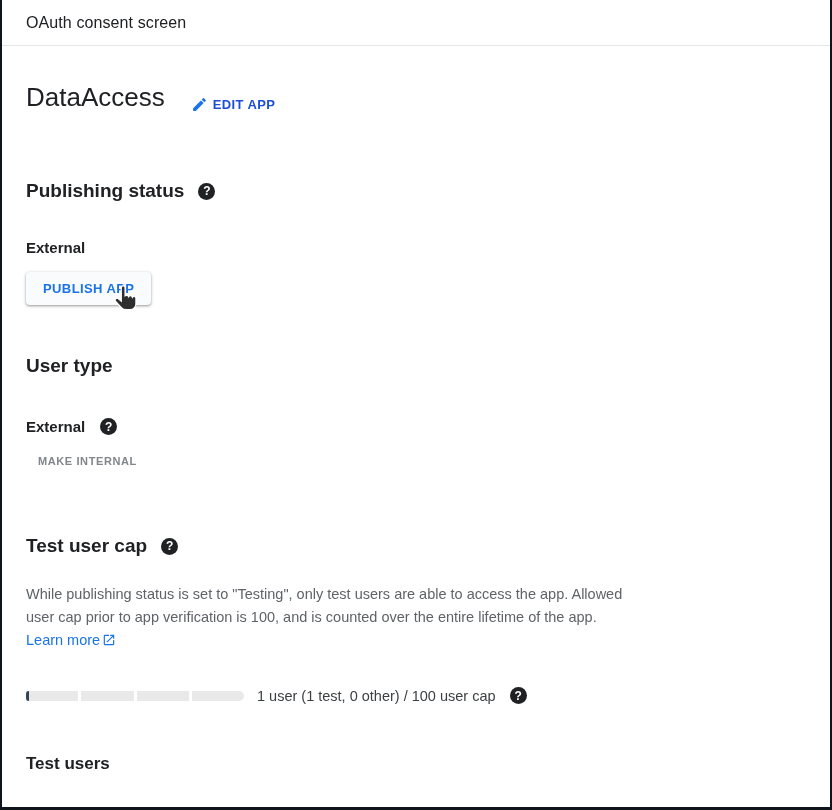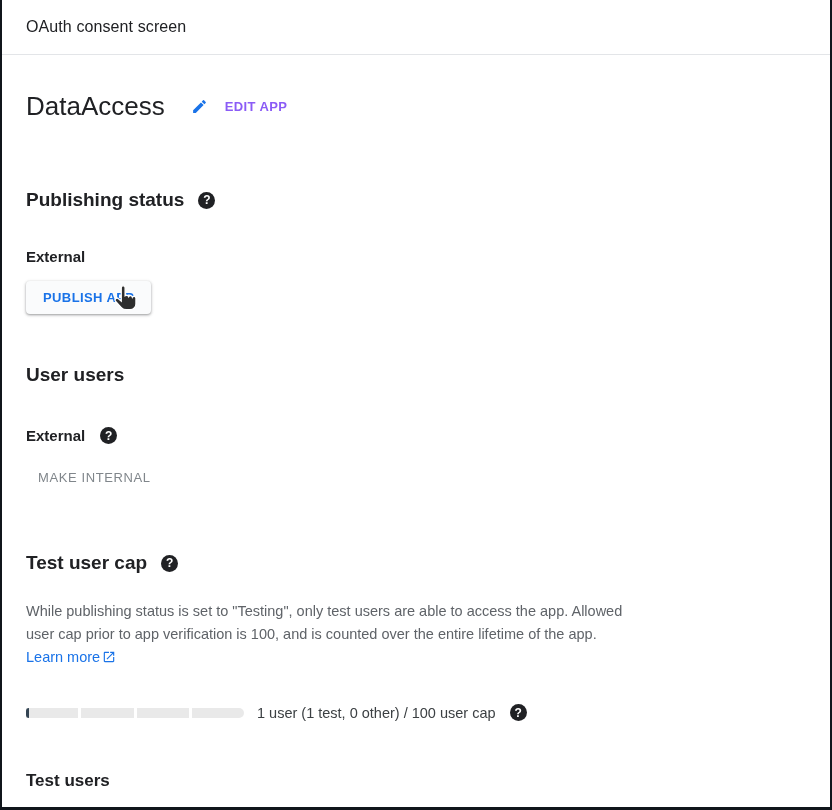--- a/index.html
+++ b/index.html
@@ -14,53 +14,53 @@
     position: relative;
     width: 832px;
     height: 810px;
     background: #ffffff;
     border-left: 2px solid #10151b;
     border-right: 2px solid #10151b;
     border-bottom: 3px solid #10151b;
     overflow: hidden;
   }
   .page-header {
-    height: 55px;
+    height: 46px;
     display: flex;
     align-items: center;
     padding: 0 24px;
     border-bottom: 1px solid #e3e5e8;
   }
   .page-header .title {
     font-size: 16px;
     color: #202124;
     letter-spacing: .1px;
   }
   .content {
     padding: 0 24px;
     position: relative;
   }
   .app-row {
     margin-top: 36px;
     display: flex;
-    align-items: center;
+    align-items: flex-end;
     gap: 26px;
   }
   .app-name {
     font-size: 26px;
     font-weight: 400;
     color: #202124;
   }
   .text-btn {
     display: inline-flex;
     align-items: center;
-    gap: 17px;
+    gap: 5px;
     background: none;
     border: none;
-    color: #8b5cf6;
+    color: #1d4ed8;
     font-family: "Liberation Sans", sans-serif;
     font-size: 13px;
     font-weight: bold;
     letter-spacing: .4px;
     cursor: pointer;
     padding: 0;
   }
   .section-heading {
     display: flex;
     align-items: center;
@@ -107,29 +107,29 @@
     padding: 9px 17px;
     color: #1a73e8;
     font-family: "Liberation Sans", sans-serif;
     font-size: 13px;
     font-weight: bold;
     letter-spacing: .4px;
     box-shadow: 0 1px 2px rgba(60,64,67,.35), 0 1px 3px 1px rgba(60,64,67,.16);
     cursor: pointer;
   }
   .flat-gray-btn {
-    margin-top: 26px;
+    margin-top: 20px;
     margin-left: 12px;
     display: inline-block;
     border: none;
     background: none;
     color: #80868b;
     font-family: "Liberation Sans", sans-serif;
-    font-size: 13px;
-    font-weight: normal;
+    font-size: 11px;
+    font-weight: bold;
     letter-spacing: .6px;
     cursor: pointer;
     padding: 0;
   }
   .cap-desc {
     margin-top: 26px;
     max-width: 604px;
     font-size: 14.5px;
     line-height: 23px;
     color: #5f6368;
@@ -210,21 +210,21 @@
       <span class="help-icon">?</span>
     </div>
 
     <div class="sub-label label-testing">
       <span>External</span>
     </div>
 
     <button class="raised-btn">PUBLISH APP</button>
 
     <div class="section-heading heading-usertype">
-      <span>User users</span>
+      <span>User type</span>
     </div>
 
     <div class="sub-label label-external">
       <span>External</span>
       <span class="help-icon">?</span>
     </div>
 
     <button class="flat-gray-btn">MAKE INTERNAL</button>
 
     <div class="section-heading heading-cap">

